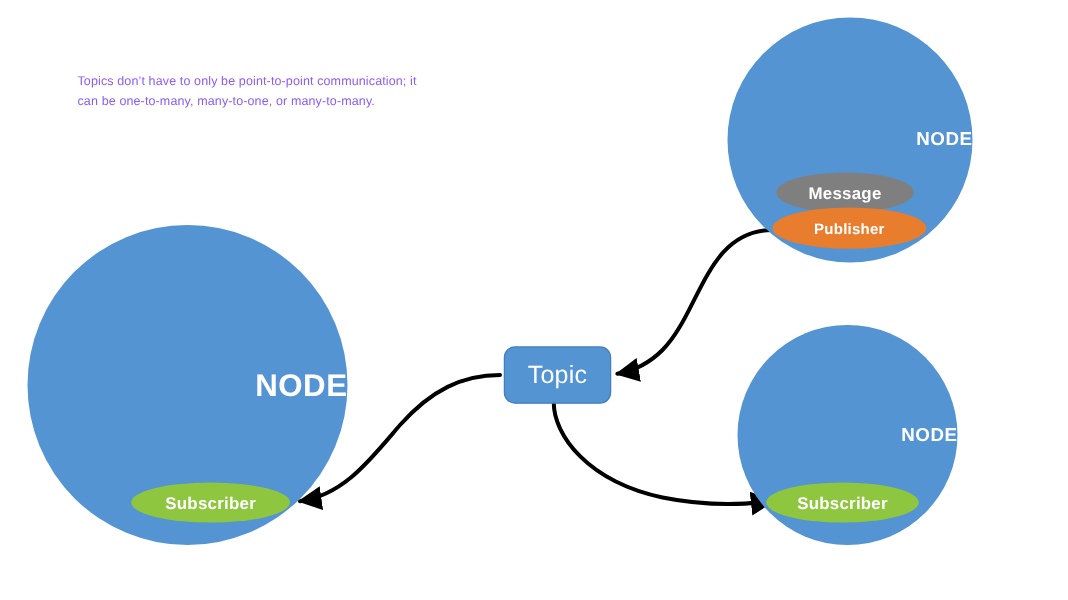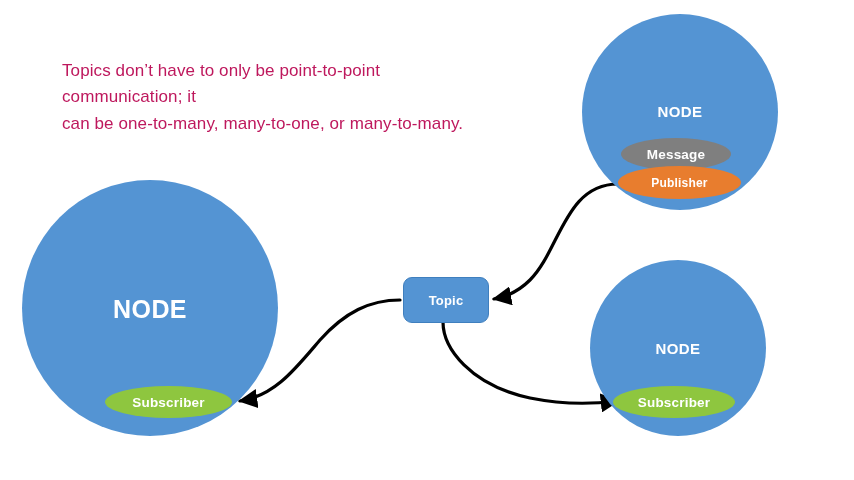--- a/index.html
+++ b/index.html
@@ -15,23 +15,23 @@
     overflow: hidden;
     font-family: "Liberation Sans", sans-serif;
   }
 
   
   #caption {
     position: absolute;
     left: 62px;
     top: 58px;
     width: 420px;
-    font-size: 17px;
+    font-size: 10px;
     line-height: 1.55;
-    color: #be185d;
+    color: #8b5cf6;
     letter-spacing: 0.1px;
     white-space: pre-line;
   }
 
   
   #connectors {
     position: absolute;
     left: 0;
     top: 0;
     width: 854px;
@@ -41,21 +41,21 @@
 
   
   .node-circle {
     position: absolute;
     border-radius: 50%;
     background: #5494d3;
   }
   .node-label {
     position: absolute;
     width: 100%;
-    text-align: center;
+    text-align: right;
     color: #ffffff;
     font-weight: bold;
     letter-spacing: 0.4px;
     user-select: none;
   }
 
   #node-left {
     left: 22px;
     top: 180px;
     width: 256px;
@@ -148,22 +148,22 @@
     background: #5494d3;
     border: 1px solid #3f7fbe;
     border-radius: 9px;
     display: flex;
     align-items: center;
     justify-content: center;
     z-index: 5;
   }
   #topic-box .topic-label {
     color: #ffffff;
-    font-weight: bold;
-    font-size: 13px;
+    font-weight: normal;
+    font-size: 20px;
     letter-spacing: 0.2px;
     user-select: none;
   }
 </style>
 </head>
 <body>
 
 <div id="canvas">
 
   <div id="caption">Topics don’t have to only be point-to-point communication; it

